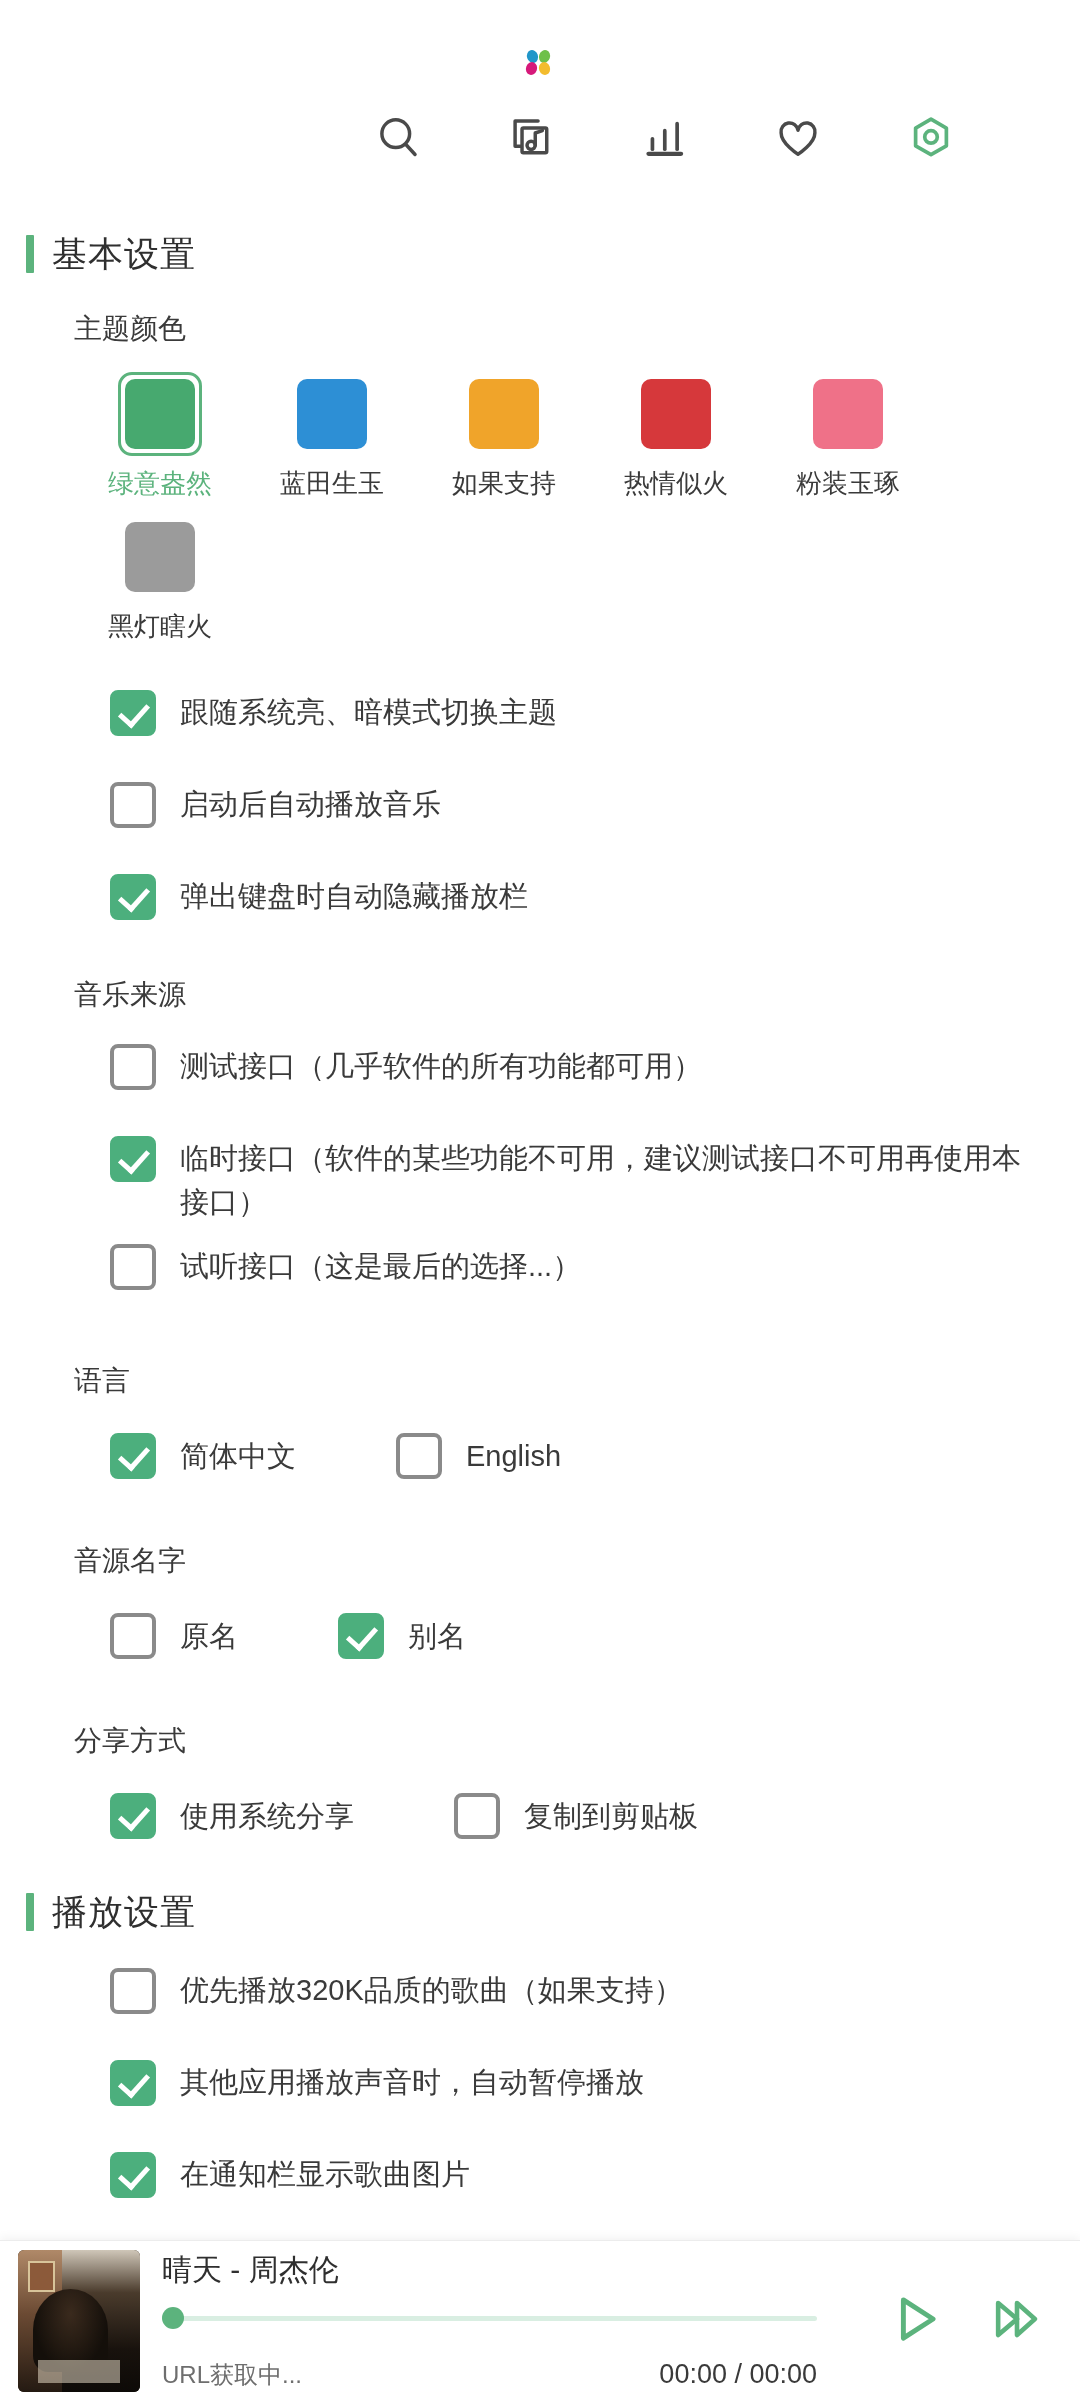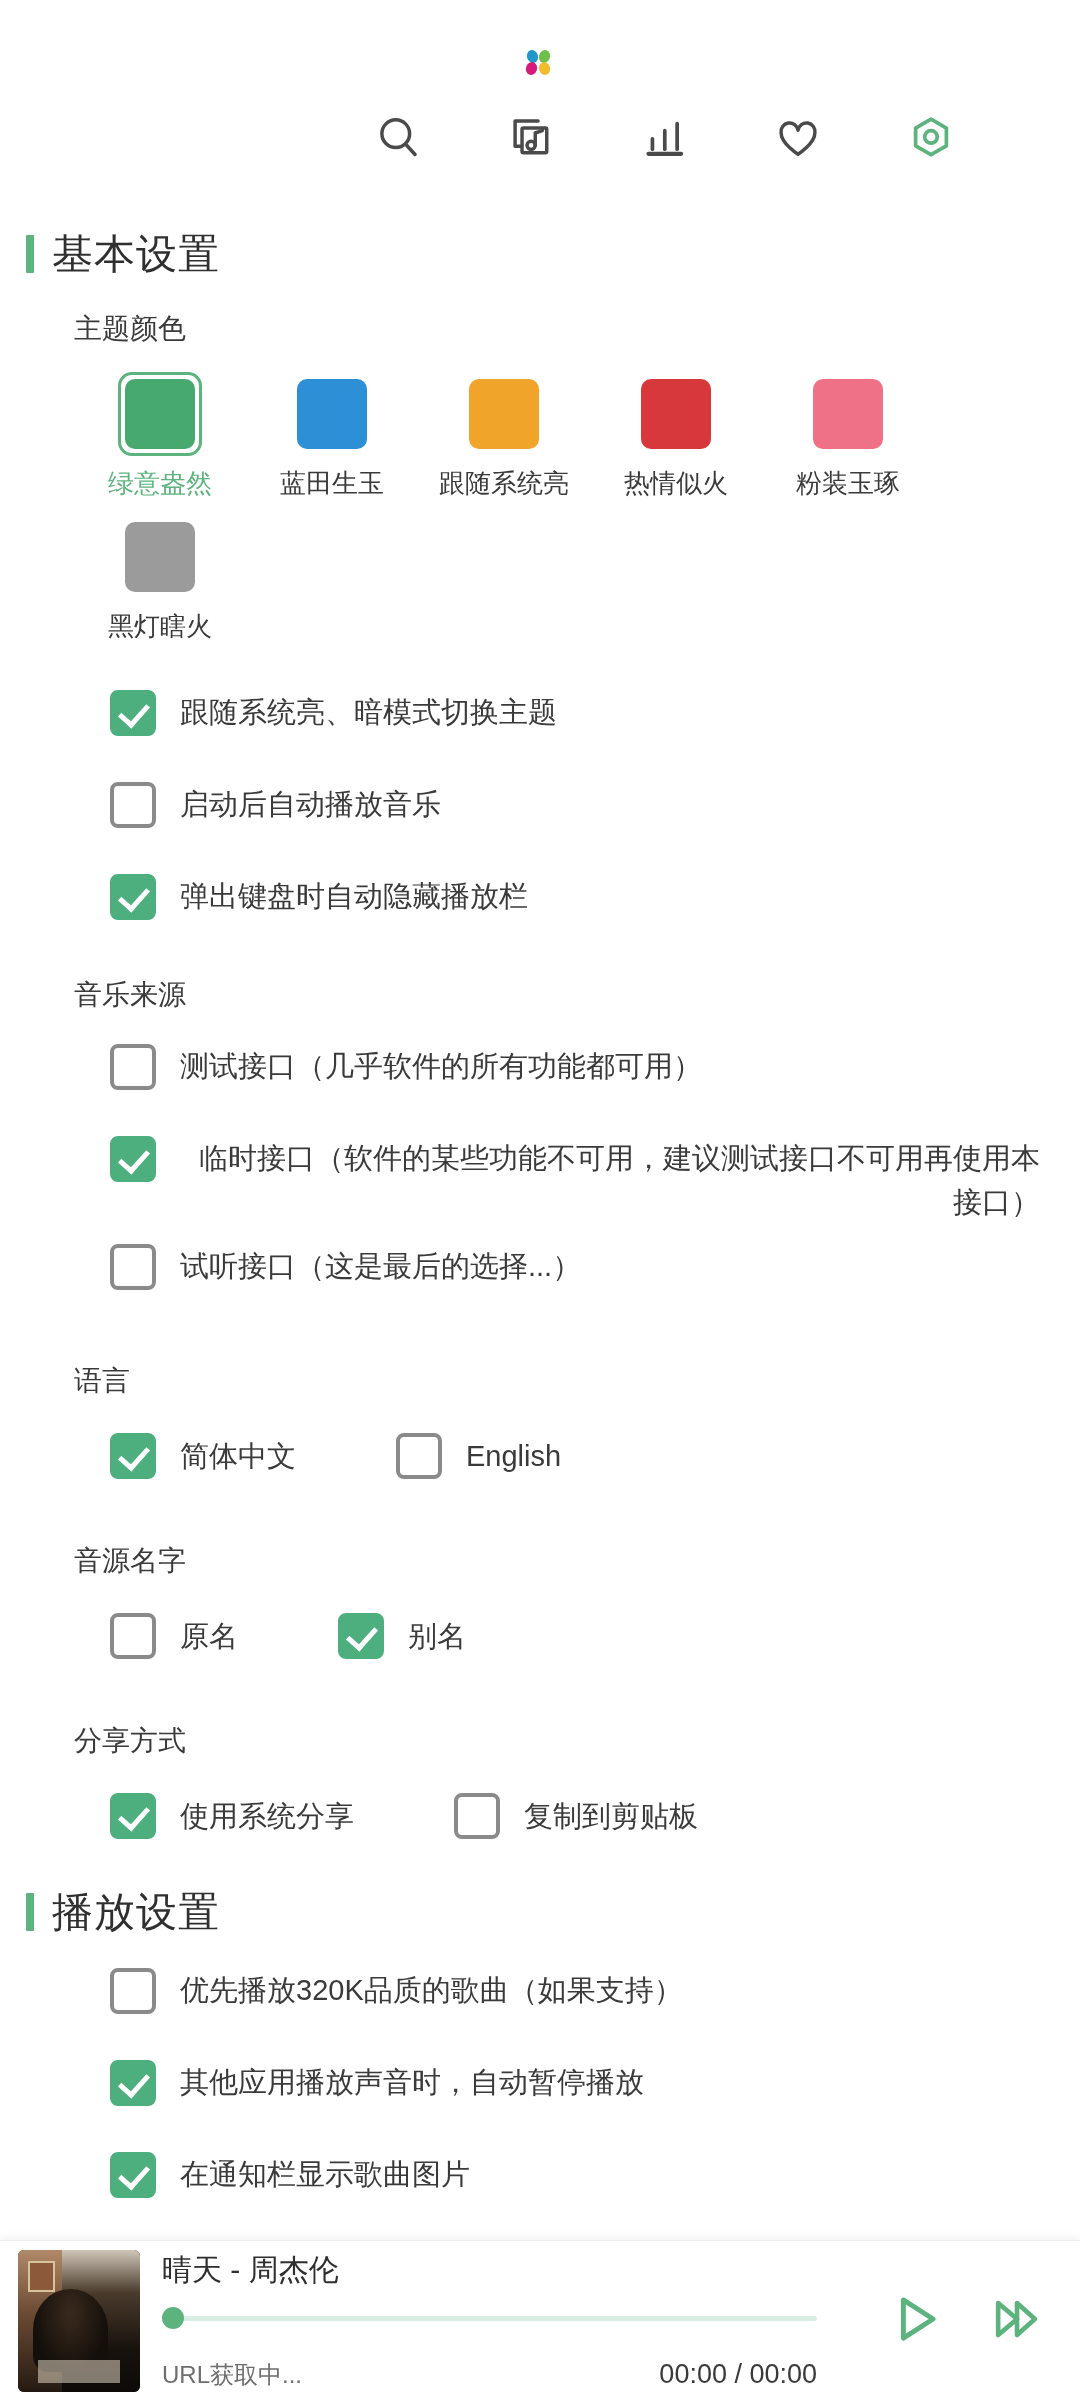--- a/index.html
+++ b/index.html
@@ -82,21 +82,21 @@
     height: 52px;
   }
   .section-bar {
     width: 8px;
     height: 38px;
     background: #5cb37d;
     border-radius: 1px;
     margin-right: 18px;
   }
   .section-title {
-    font-size: 41px;
+    font-size: 35px;
     color: #2f2f2f;
     letter-spacing: 1px;
   }
 
   .group-title {
     font-size: 28px;
     color: #3a3a3a;
     margin: 30px 0 10px 74px;
   }
 
@@ -191,21 +191,20 @@
     border: solid #ffffff;
     border-width: 0 5px 5px 0;
     transform: rotate(42deg);
   }
   .cb-label {
     margin-left: 24px;
     font-size: 29px;
     line-height: 44px;
     color: #3a3a3a;
     padding-top: 20px;
-    text-align: right;
   }
   .inline-wrap .cb-label, .cb-row.nomargin .cb-label { padding-top: 0; }
 
   
   .player {
     flex: 0 0 160px;
     height: 160px;
     width: 1080px;
     background: #ffffff;
     border-top: 1px solid #ececec;
@@ -376,21 +375,21 @@
       <div class="swatch-cell">
         <div class="swatch-ring">
             <div class="swatch-box" style="background:#2d8fd5"></div>
           </div>
         <div class="swatch-label">蓝田生玉</div>
       </div>
       <div class="swatch-cell">
         <div class="swatch-ring">
             <div class="swatch-box" style="background:#f0a42a"></div>
           </div>
-        <div class="swatch-label">跟随系统亮</div>
+        <div class="swatch-label">如果支持</div>
       </div>
       <div class="swatch-cell">
         <div class="swatch-ring">
             <div class="swatch-box" style="background:#d6383b"></div>
           </div>
         <div class="swatch-label">热情似火</div>
       </div>
       <div class="swatch-cell">
         <div class="swatch-ring">
             <div class="swatch-box" style="background:#ef7188"></div>

